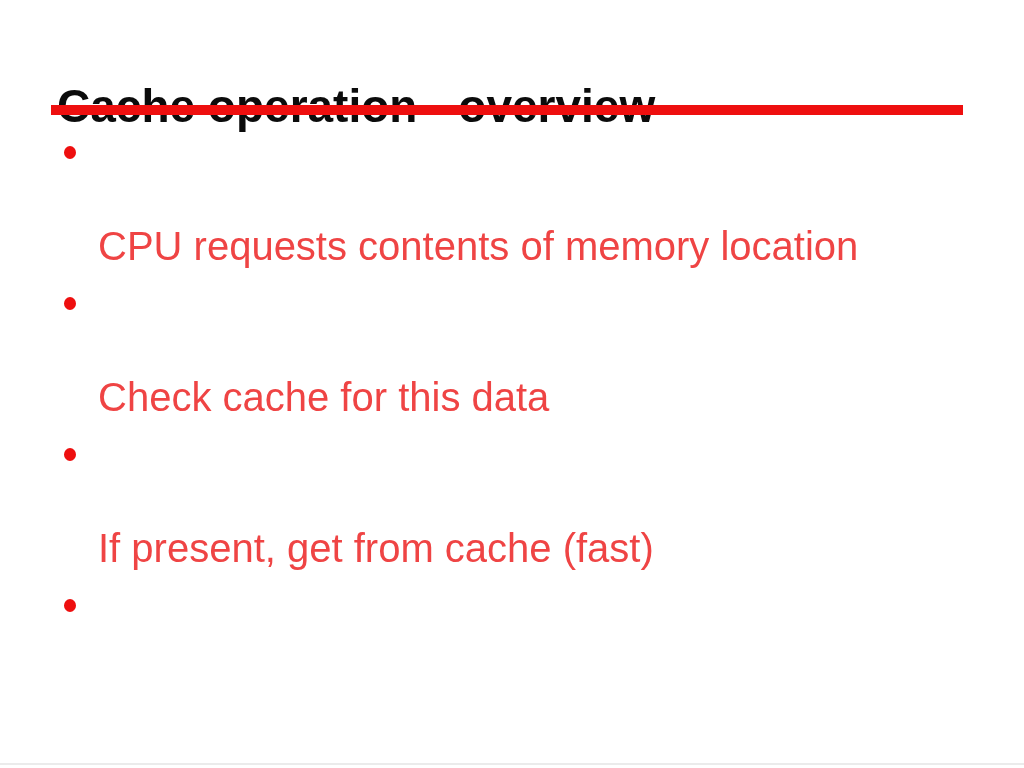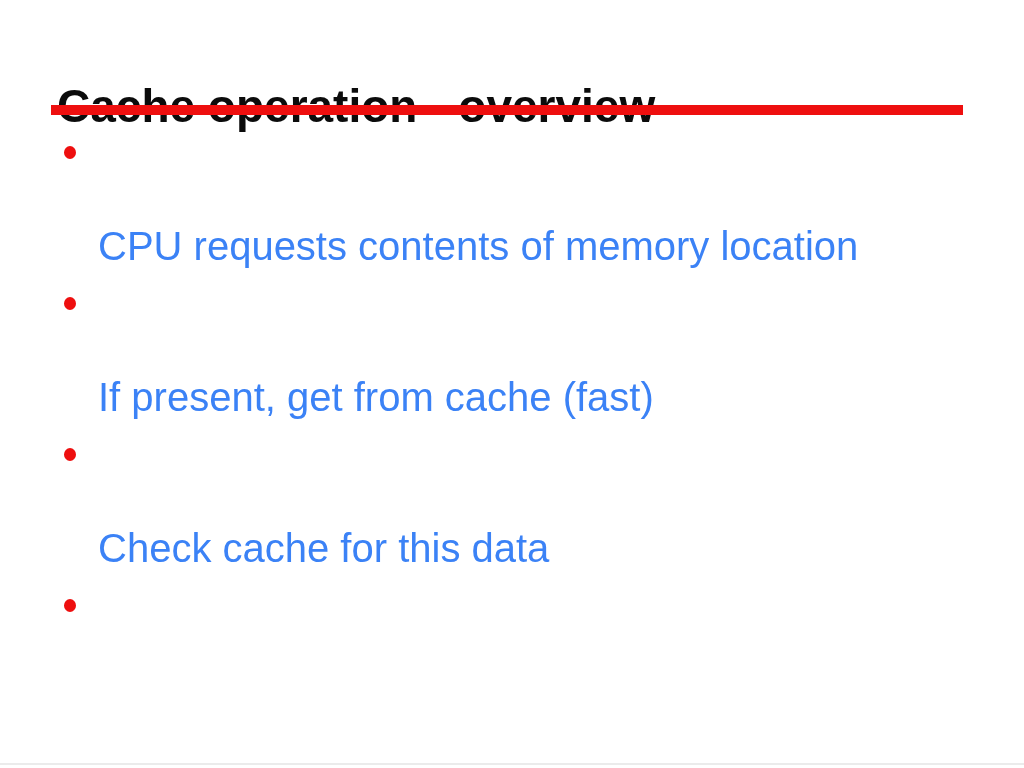--- a/index.html
+++ b/index.html
@@ -46,21 +46,21 @@
     list-style: none;
     margin: 0;
     padding: 0;
   }
   .bullet-item {
     position: relative;
     margin: 0 0 10px 0;
     padding: 0 0 0 34px;
     font-size: 40px;
     line-height: 47px;
-    color: #3b82f6;
+    color: #ef4444;
     white-space: pre-line;
   }
   .bullet-dot {
     position: absolute;
     left: 0;
     top: 17px;
     width: 12px;
     height: 13px;
     border-radius: 50%;
     background: #ee0f0f;
@@ -85,26 +85,26 @@
 
   <ul class="bullet-list">
 
     <li class="bullet-item">
       <span class="bullet-dot"></span>
       <span>CPU requests contents of memory location</span>
     </li>
 
     <li class="bullet-item">
       <span class="bullet-dot"></span>
-      <span>If present, get from cache (fast)</span>
+      <span>Check cache for this data</span>
     </li>
 
     <li class="bullet-item">
       <span class="bullet-dot"></span>
-      <span>Check cache for this data</span>
+      <span>If present, get from cache (fast)</span>
     </li>
 
     <li class="bullet-item">
       <span class="bullet-dot"></span>
     </li>
 
   </ul>
 
   <div class="bottom-edge-line"></div>
 

